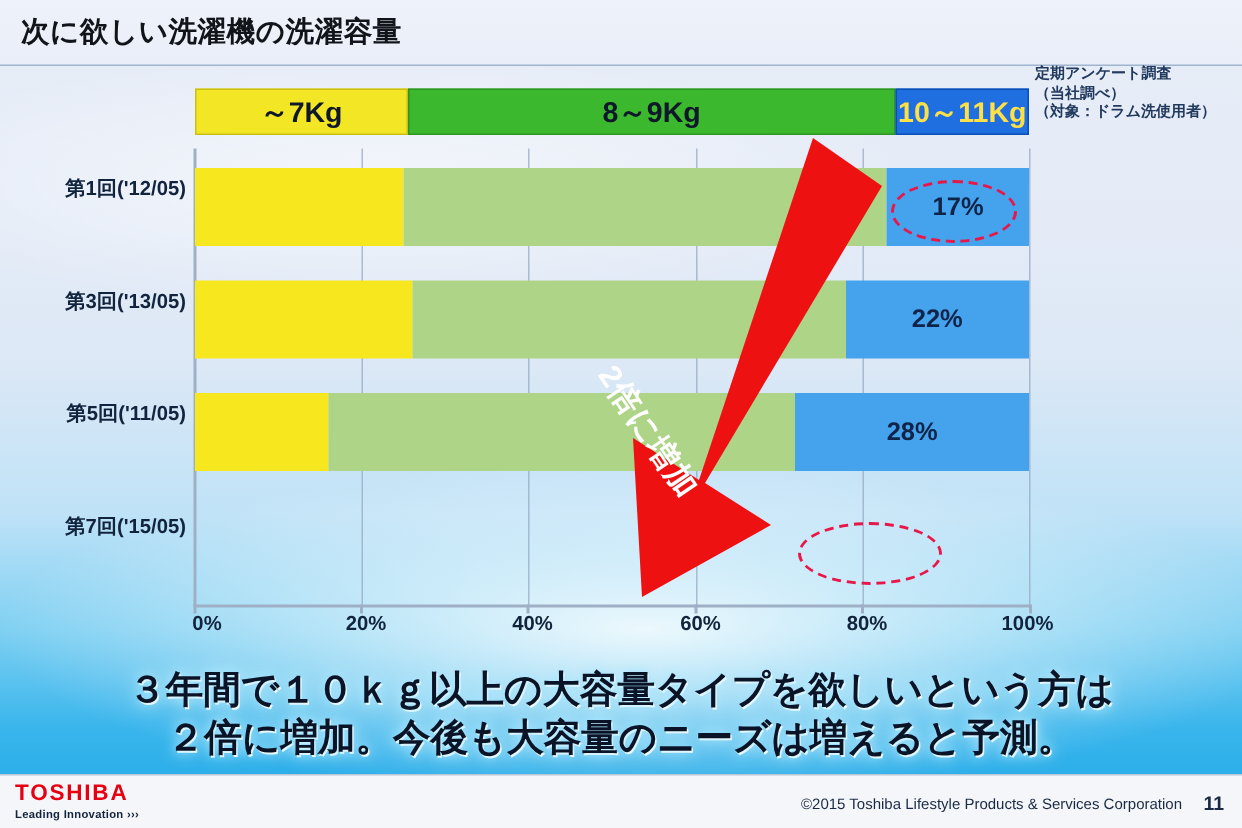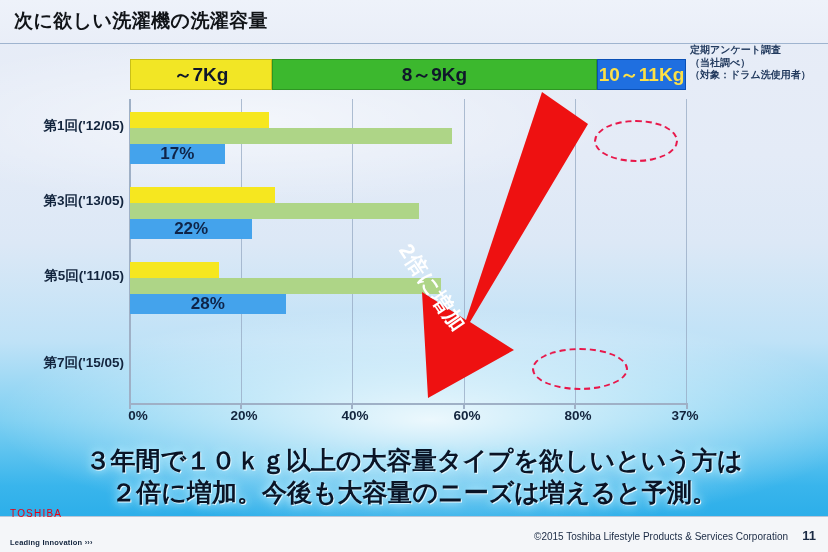--- a/index.html
+++ b/index.html
@@ -35,21 +35,21 @@
   
   .note{position:absolute;right:6px;top:44px;width:132px;
         font-size:10px;line-height:12.5px;color:#223a5e;font-weight:bold;}
   .note div{white-space:nowrap;}
   
   .plot{position:absolute;left:130px;top:99px;width:556px;height:305px;}
   .gridline{position:absolute;top:0;width:1px;height:305px;background:rgba(150,170,195,0.75);}
   .axisY{position:absolute;left:129px;top:99px;width:1.5px;height:305px;background:#9fb0c6;}
   .axisX{position:absolute;left:129px;top:403px;width:558px;height:1.5px;background:#9fb0c6;}
   .tickmark{position:absolute;top:403px;width:1.5px;height:6px;background:#9fb0c6;}
-  .row{position:absolute;left:0;height:52px;display:flex;flex-direction:column;}
+  .row{position:absolute;left:0;height:52px;display:flex;}
   .seg{height:52px;position:relative;display:flex;align-items:center;justify-content:center;}
   .seg.s1{background:#f6e71f;}
   .seg.s2{background:#aed587;}
   .seg.s3{background:#44a3ec;}
   .val{font-size:17px;font-weight:bold;color:#0f2448;position:relative;z-index:3;}
   .ylab{position:absolute;right:0;font-size:13.5px;font-weight:bold;color:#12243d;white-space:nowrap;}
   .ylabwrap{position:absolute;left:0;top:99px;width:124px;height:305px;}
   .xlab{position:absolute;top:408px;font-size:13.5px;font-weight:bold;color:#12243d;transform:translateX(-50%);}
   
   .ellipse{position:absolute;border:2.5px dashed #e8174a;border-radius:50%;z-index:4;pointer-events:none;}
@@ -60,21 +60,21 @@
     font-size:21px;font-weight:bold;color:#ffffff;white-space:nowrap;
     transform:rotate(56deg);transform-origin:left center;letter-spacing:1px;
   }
   
   .msg{position:absolute;left:0;top:444px;width:828px;text-align:center;
        font-size:25px;font-weight:bold;color:#0a1426;line-height:32px;
        text-shadow:0 0 7px #9fe4ff, 0 0 12px #cdefff, 1px 1px 0 #ffffff;}
   
   .footerbar{position:absolute;left:0;top:516px;width:828px;height:36px;
              background:#f4f6f9;border-top:1.5px solid #b9c6d8;}
-  .toshiba{position:absolute;left:10px;top:508px;font-size:10px;font-weight:normal;
+  .toshiba{position:absolute;left:10px;top:520px;font-size:15px;font-weight:bold;
            color:#e60012;letter-spacing:1.2px;}
   .leading{position:absolute;left:10px;top:538px;font-size:7.5px;font-weight:bold;
            color:#12243d;letter-spacing:0.2px;}
   .copy{position:absolute;right:40px;top:531px;font-size:10px;color:#1a2a44;white-space:nowrap;}
   .pageno{position:absolute;right:12px;top:528px;font-size:13px;color:#1a2a44;font-weight:bold;}
 </style>
 </head>
 <body>
 
 <div id="slide">
@@ -91,21 +91,21 @@
   <div class="note">
     <div>定期アンケート調査</div>
     <div>（当社調べ）</div>
     <div>（対象：ドラム洗使用者）</div>
   </div>
 
   <div class="ylabwrap">
     <div class="ylab" style="top:18px">第1回('12/05)</div>
     <div class="ylab" style="top:93px">第3回('13/05)</div>
     <div class="ylab" style="top:168px">第5回('11/05)</div>
-    <div class="ylab" style="top:255px">第7回('15/05)</div>
+    <div class="ylab" style="top:243px">第7回('15/05)</div>
   </div>
 
   <div class="axisY"></div>
   <div class="axisX"></div>
 
   <div class="plot">
     <div class="gridline" style="left:20%"></div>
     <div class="gridline" style="left:40%"></div>
     <div class="gridline" style="left:60%"></div>
     <div class="gridline" style="left:80%"></div>
@@ -145,21 +145,21 @@
   <div class="tickmark" style="left:351px"></div>
   <div class="tickmark" style="left:463px"></div>
   <div class="tickmark" style="left:574px"></div>
   <div class="tickmark" style="left:686px"></div>
 
   <div class="xlab" style="left:138px">0%</div>
   <div class="xlab" style="left:244px">20%</div>
   <div class="xlab" style="left:355px">40%</div>
   <div class="xlab" style="left:467px">60%</div>
   <div class="xlab" style="left:578px">80%</div>
-  <div class="xlab" style="left:685px">37%</div>
+  <div class="xlab" style="left:685px">100%</div>
 
   <div class="arrowbox">
     <svg width="220" height="310" viewBox="0 0 220 310">
       <polygon points="150,0 196,32 78,230 122,258 36,306 30,200 74,228" fill="#ee1111"></polygon>
     </svg>
   </div>
   <div class="arrowtxt">2倍に増加</div>
 
   <div class="msg">
     <div>３年間で１０ｋｇ以上の大容量タイプを欲しいという方は</div>

